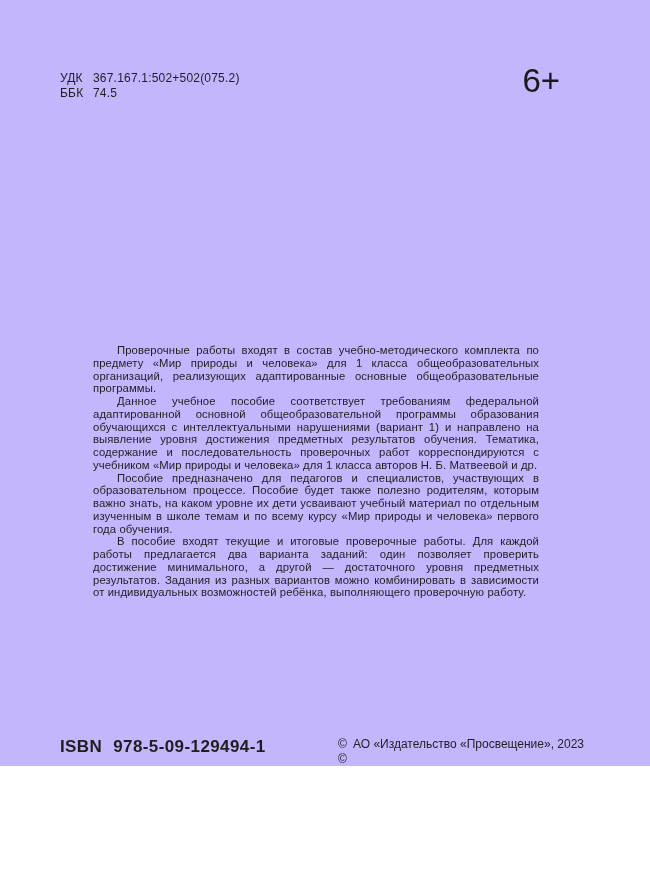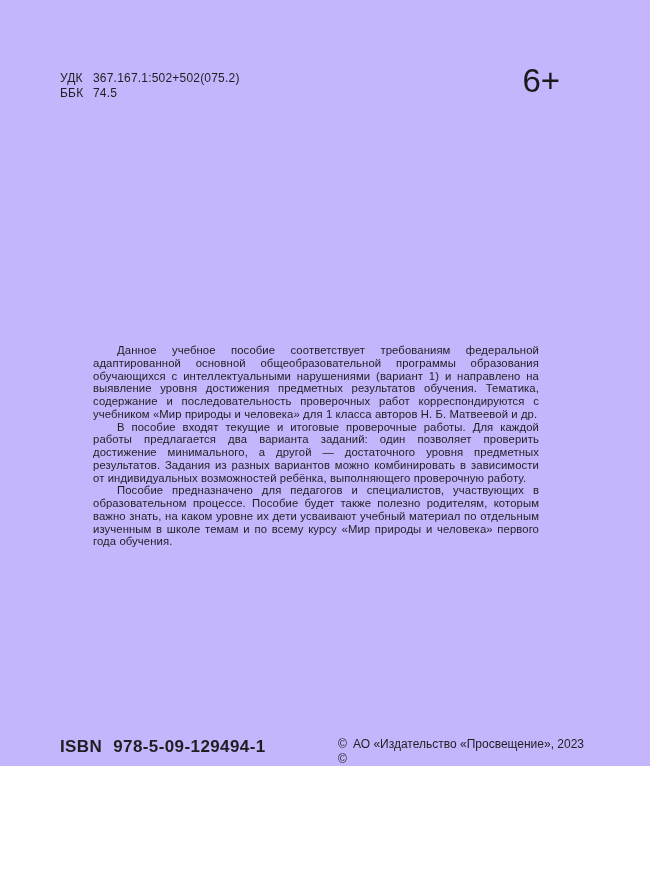--- a/index.html
+++ b/index.html
@@ -93,23 +93,24 @@
     </div>
     <div class="codes-row">
       <span class="codes-label">ББК</span>
       <span class="codes-value">74.5</span>
     </div>
   </div>
 
   <div class="age-badge">6+</div>
 
   <div class="annotation">
+    <p>Проверочные работы входят в состав учебно-методического комплекта по предмету «Мир природы и человека» для 1 класса общеобразовательных организаций, реализующих адаптированные основные общеобразовательные программы.</p>
     <p>Данное учебное пособие соответствует требованиям федеральной адаптированной основной общеобразовательной программы образования обучающихся с интеллектуальными нарушениями (вариант 1) и направлено на выявление уровня достижения предметных результатов обучения. Тематика, содержание и последовательность проверочных работ корреспондируются с учебником «Мир природы и человека» для 1 класса авторов Н. Б. Матвеевой и др.</p>
+    <p>Пособие предназначено для педагогов и специалистов, участвующих в образовательном процессе. Пособие будет также полезно родителям, которым важно знать, на каком уровне их дети усваивают учебный материал по отдельным изученным в школе темам и по всему курсу «Мир природы и человека» первого года обучения.</p>
     <p>В пособие входят текущие и итоговые проверочные работы. Для каждой работы предлагается два варианта заданий: один позволяет проверить достижение минимального, а другой — достаточного уровня предметных результатов. Задания из разных вариантов можно комбинировать в зависимости от индивидуальных возможностей ребёнка, выполняющего проверочную работу.</p>
-    <p>Пособие предназначено для педагогов и специалистов, участвующих в образовательном процессе. Пособие будет также полезно родителям, которым важно знать, на каком уровне их дети усваивают учебный материал по отдельным изученным в школе темам и по всему курсу «Мир природы и человека» первого года обучения.</p>
   </div>
 
   <div class="isbn-line">
     <span>ISBN</span><span class="isbn-value">978-5-09-129494-1</span>
   </div>
 
   <div class="copyright">
     <div class="copyright-line">
       <span class="copyright-mark">©</span>
       <span class="copyright-text">АО «Издательство «Просвещение», 2023</span>

